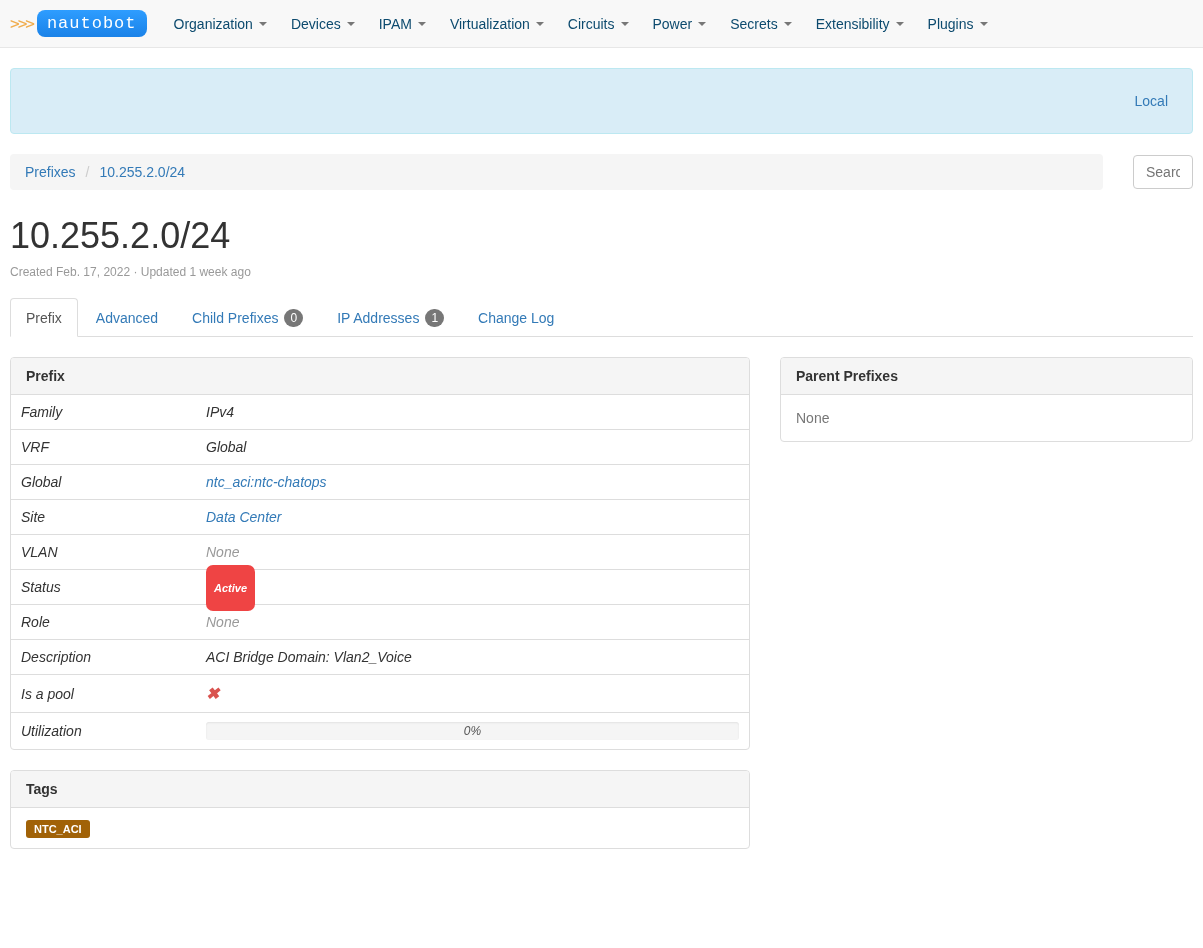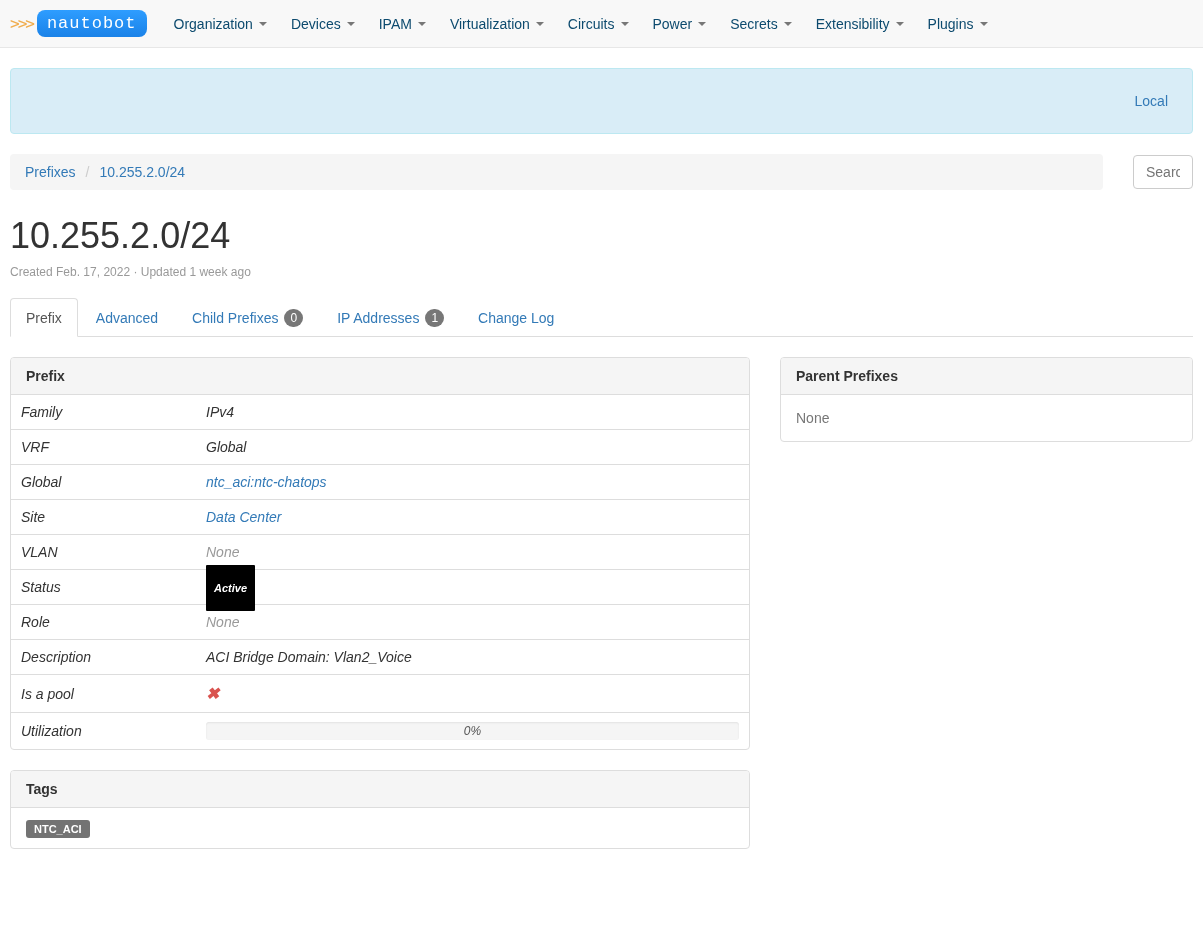--- a/index.html
+++ b/index.html
@@ -48,22 +48,22 @@
     .panel-body { padding: 15px; color: #777; }
 
     
     .table { width: 100%; border-collapse: collapse; font-style: italic; }
     .table td { padding: 9px 10px; border-top: 1px solid #ddd; vertical-align: middle; color: #333; }
     .table tr:first-child td { border-top: none; }
     .table td.key { width: 185px; }
     .muted { color: #999; }
     .warning-text { color: #8a6d3b; }
 
-    .badge-status { background: #000000; color: #fff; font-size: 11px; padding: 17px 8px; border-radius: 1px; font-weight: 700; }
-    .badge-tag { background: #737373; color: #fff; font-size: 11px; padding: 3px 8px; border-radius: 3px; font-weight: 700; }
+    .badge-status { background: #ef4444; color: #fff; font-size: 11px; padding: 17px 8px; border-radius: 7px; font-weight: 700; }
+    .badge-tag { background: #a16207; color: #fff; font-size: 11px; padding: 3px 8px; border-radius: 3px; font-weight: 700; }
 
     .x-icon { color: #d9534f; font-weight: 700; font-size: 16px; }
 
     
     .progress { background: #f5f5f5; border-radius: 3px; height: 18px; position: relative; box-shadow: inset 0 1px 2px rgba(0,0,0,0.08); }
     .progress-label { position: absolute; width: 100%; text-align: center; font-size: 12px; line-height: 18px; color: #555; }
 
     .tags-body { padding: 12px 15px; }
   </style>
 </head>

